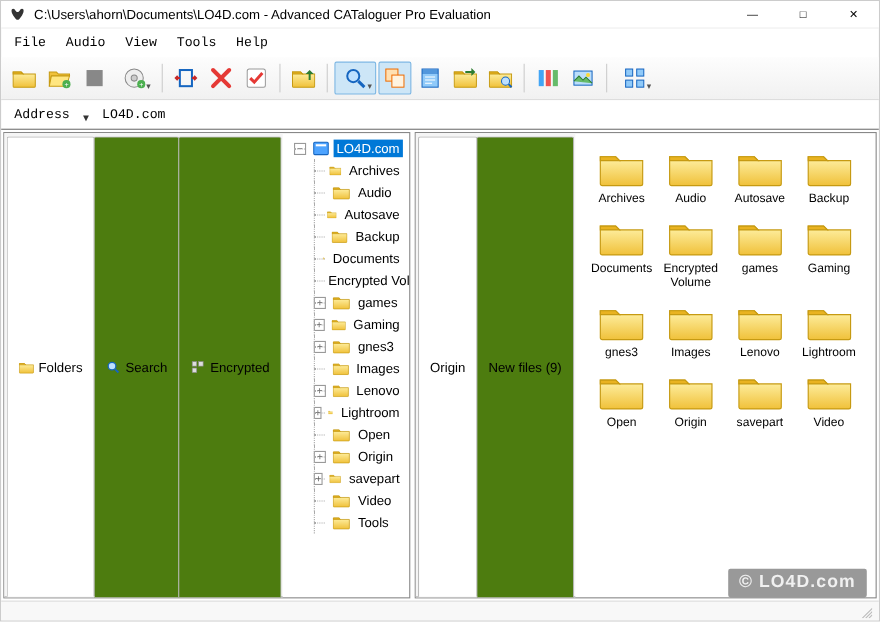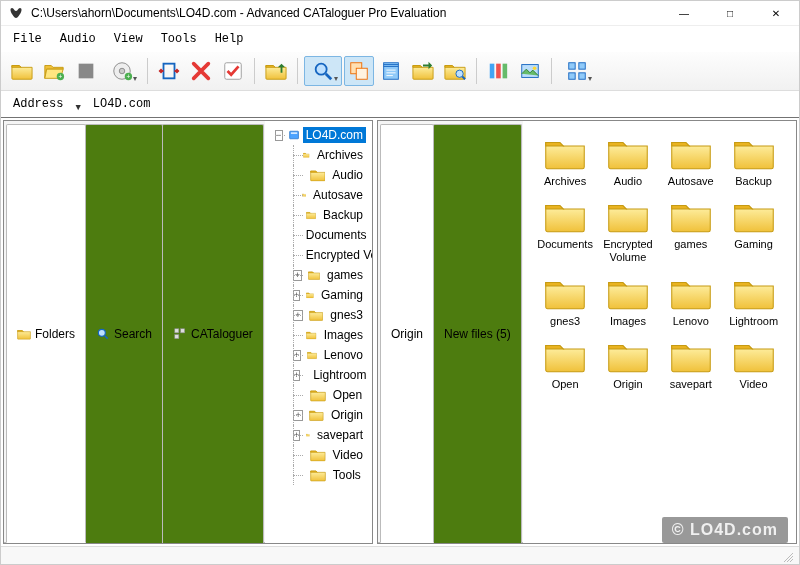--- a/index.html
+++ b/index.html
@@ -389,21 +389,21 @@
             <path d="M15 15l5 5" stroke="#1565c0" stroke-width="3"></path>
           </svg>
         <span>Search</span>
       </div>
       <div class="tab">
         <svg viewBox="0 0 24 24">
             <rect x="3" y="3" width="7" height="7" fill="#ddd" stroke="#888"></rect>
             <rect x="13" y="3" width="7" height="7" fill="#ddd" stroke="#888"></rect>
             <rect x="3" y="13" width="7" height="7" fill="#ddd" stroke="#888"></rect>
           </svg>
-        <span>CATaloguer</span>
+        <span>Encrypted</span>
       </div>
     </div>
     <div class="pane">
       <div class="content tree">
         <ul>
           <li>
             <div class="node selected">
               <span class="exp">−</span>
               <svg class="ficon" viewBox="0 0 16 16">
                   <rect x="1" y="2" width="14" height="12" rx="1" fill="#4da3ff" stroke="#1565c0"></rect>
@@ -571,21 +571,21 @@
       </div>
     </div>
   </div>
 
   <div class="panel right">
     <div class="tabs">
       <div class="tab active">
         <span>Origin</span>
       </div>
       <div class="tab">
-        <span>New files (5)</span>
+        <span>New files (9)</span>
       </div>
     </div>
     <div class="pane">
       <div class="content">
         <div class="files" id="files-grid">
             <div class="file">
               <svg class="big" viewBox="0 0 48 40">
                 <use href="#folder-big"></use>
               </svg>
               <div class="fname">Archives</div>

